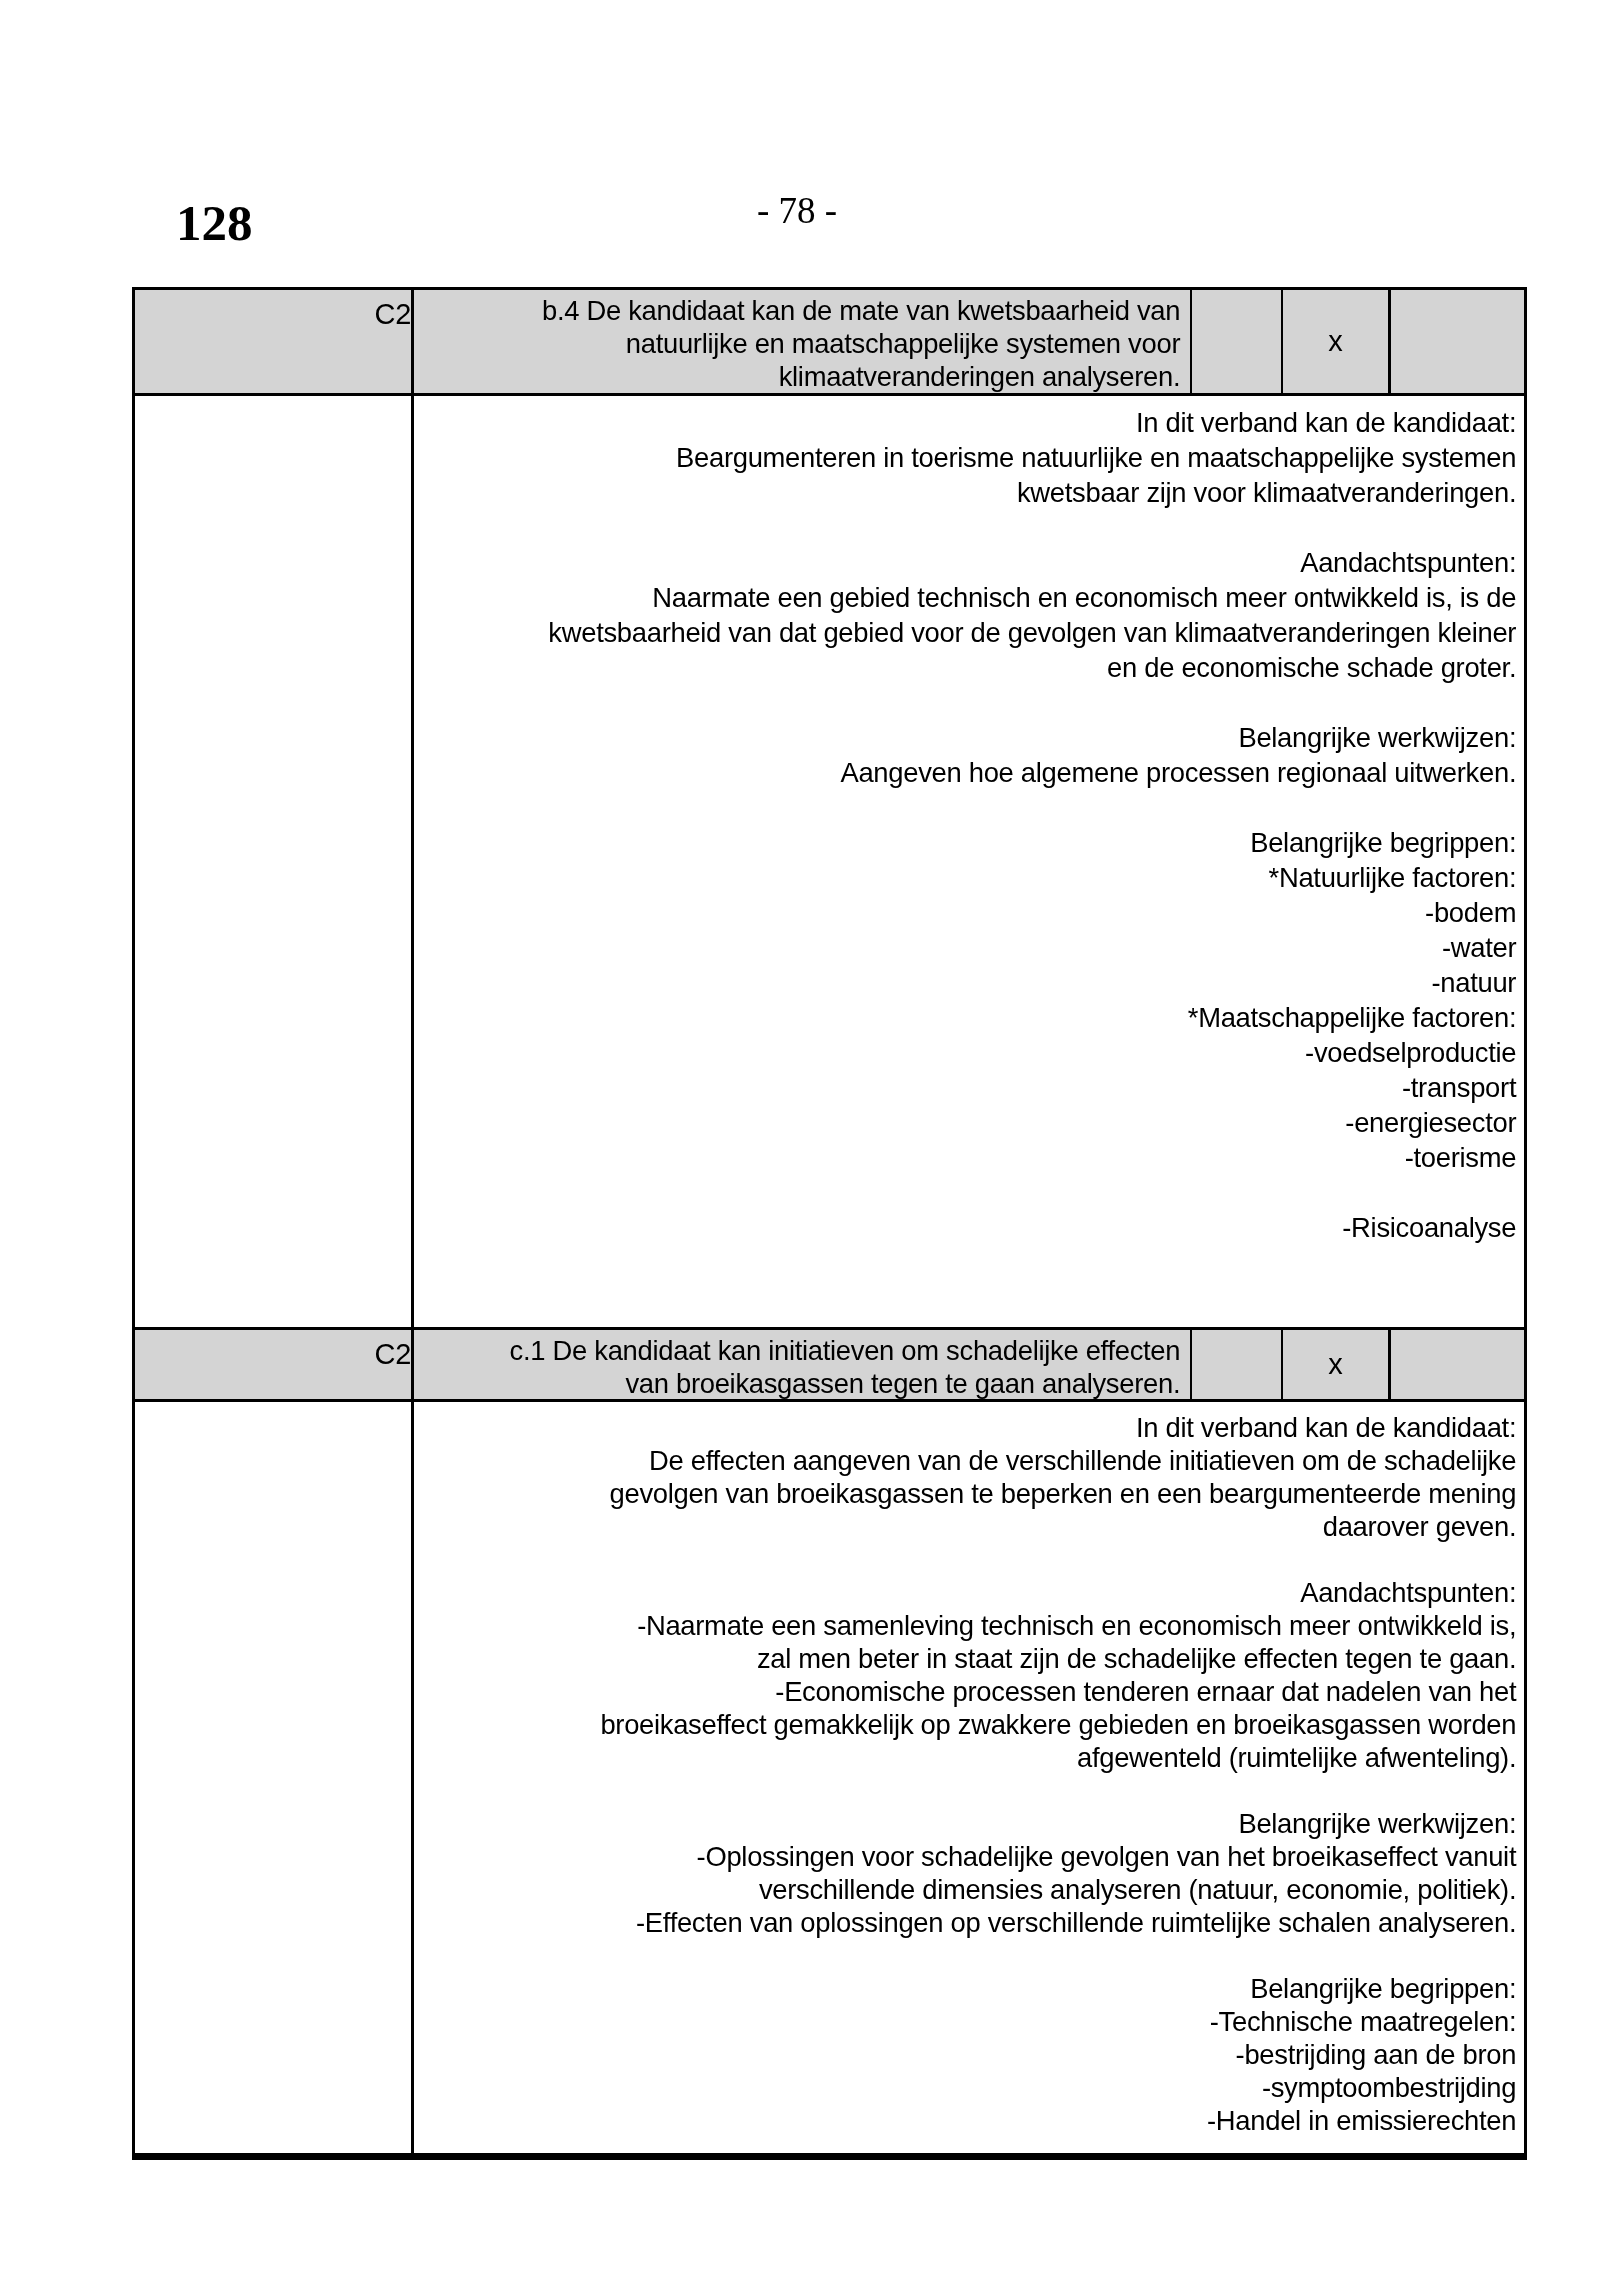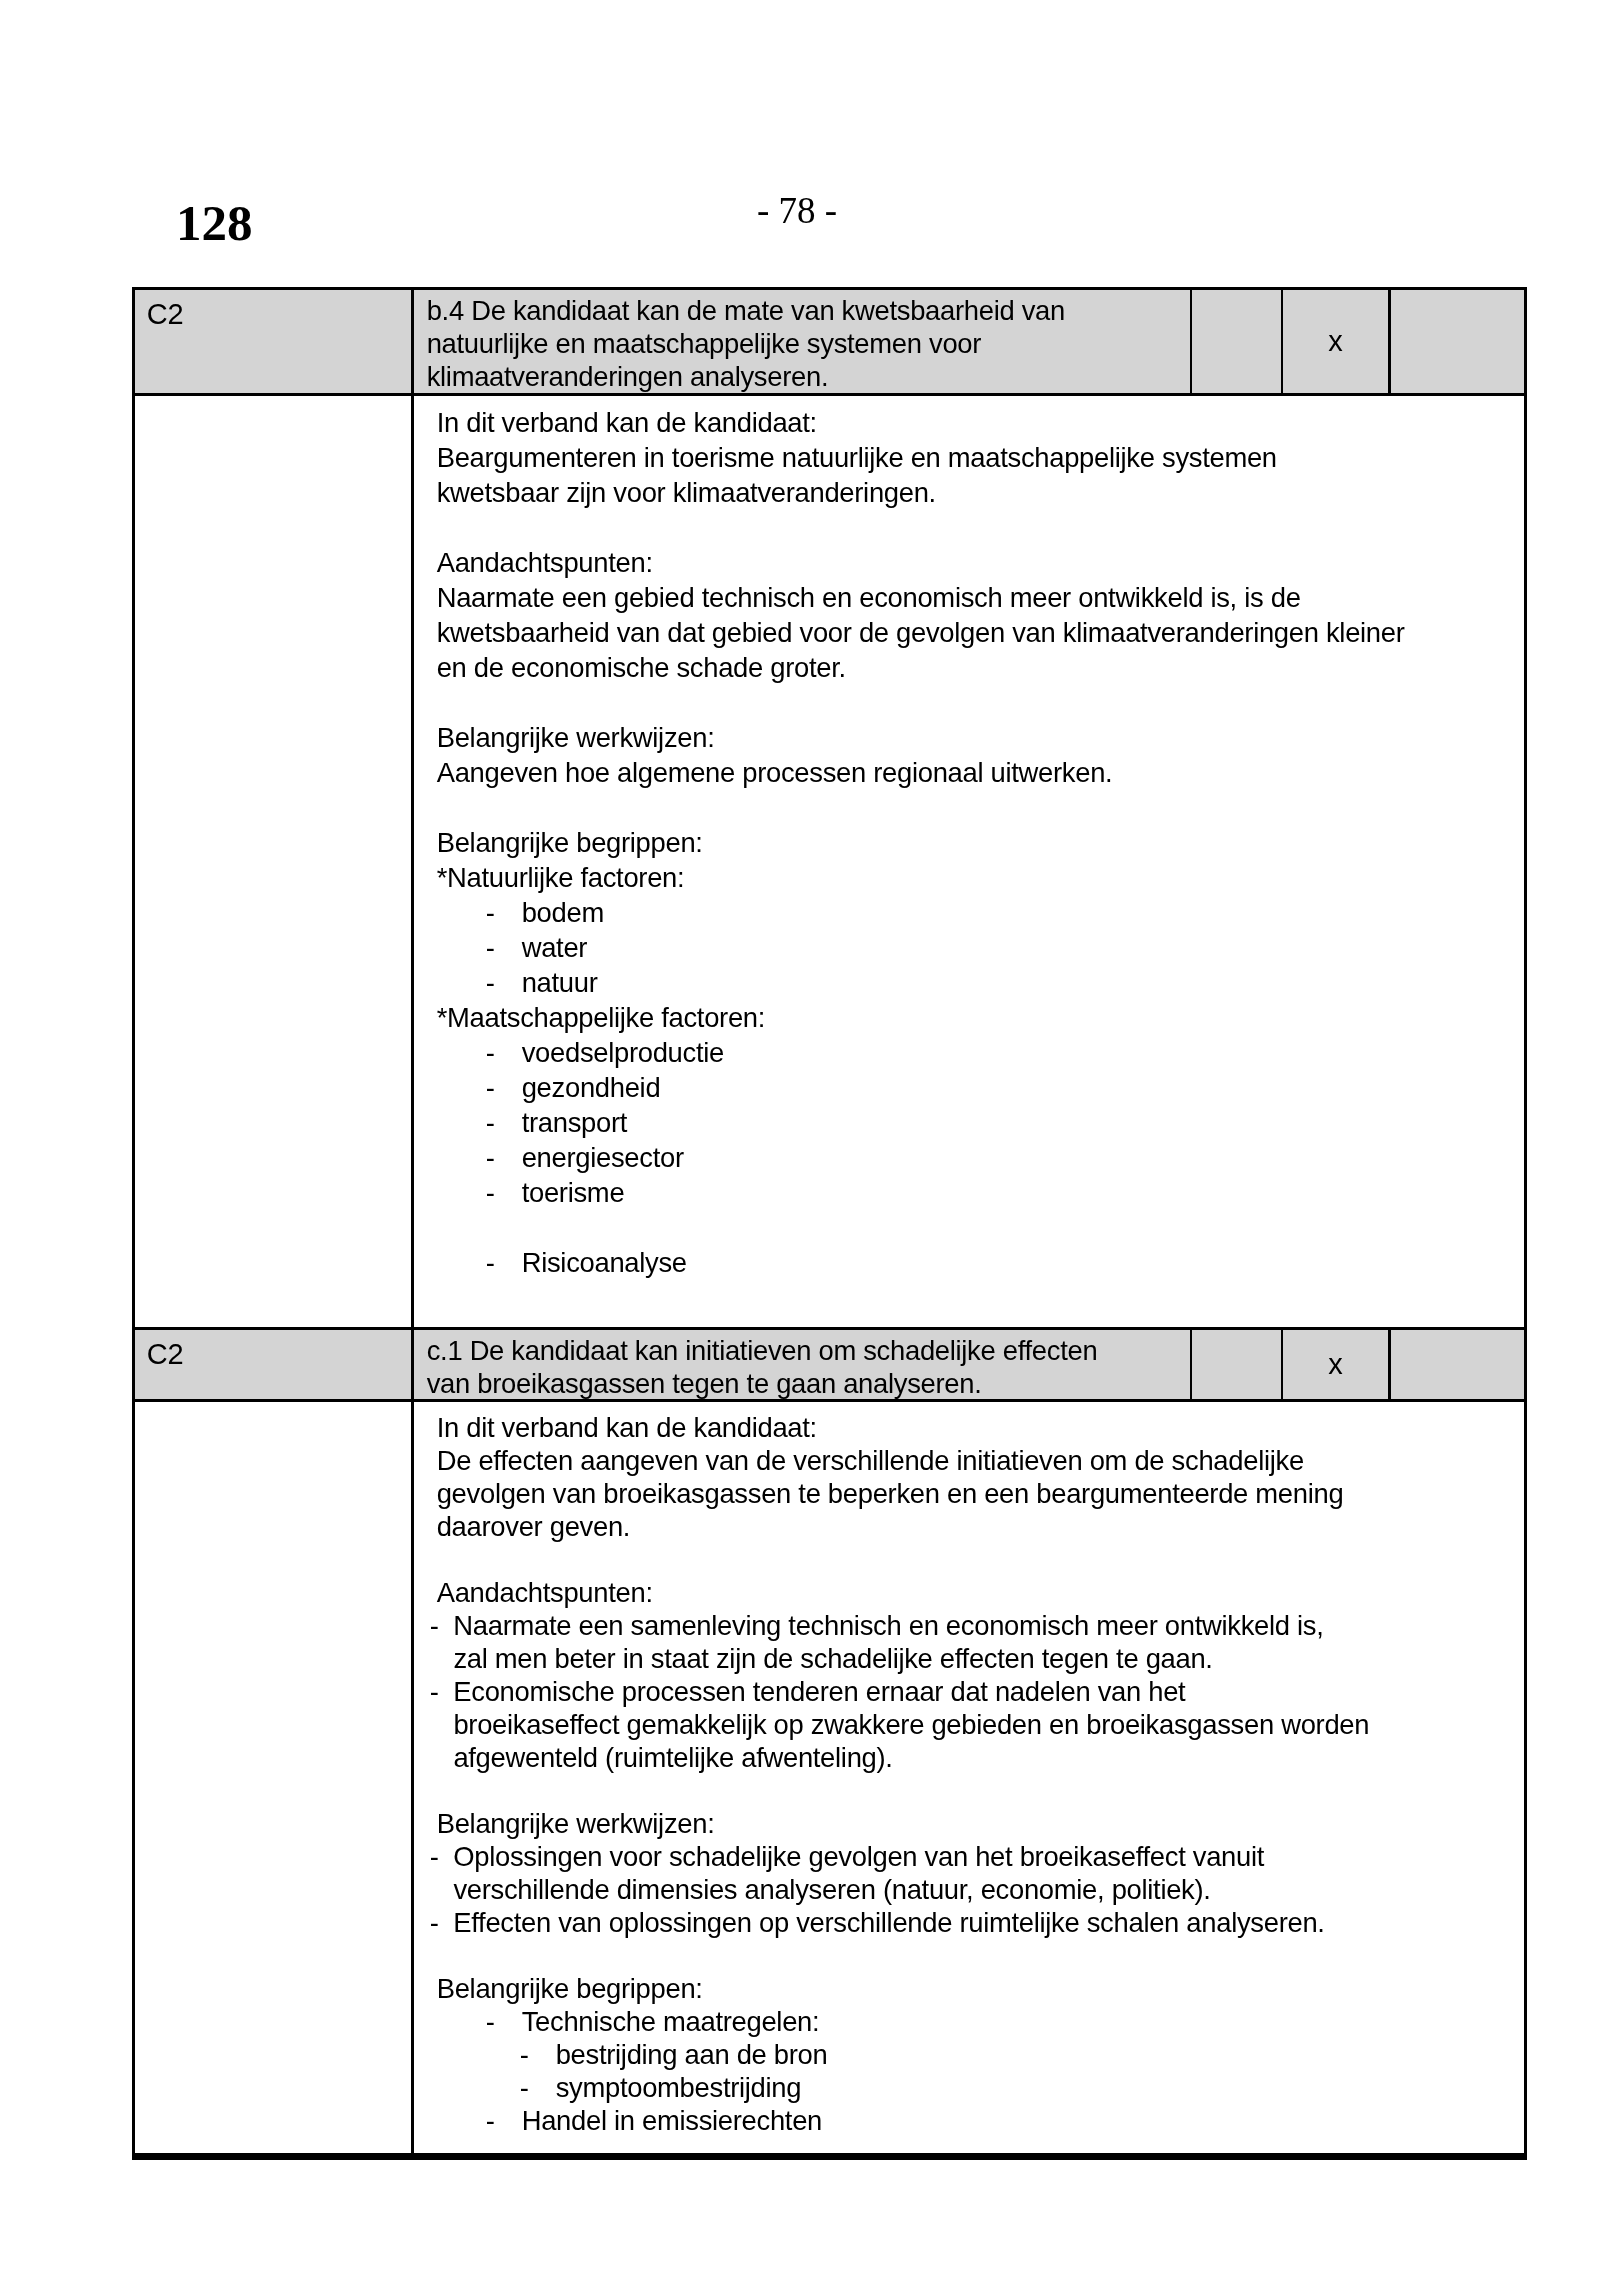--- a/index.html
+++ b/index.html
@@ -26,21 +26,21 @@
     font-family:"Liberation Serif", serif;
     font-size:37px;line-height:1;
   }
   .doc-table{
     position:absolute;left:132px;top:287px;width:1395px;
     border:3.9px solid var(--border);
     border-bottom-width:7.8px;
     box-sizing:border-box;
     background:var(--page-bg);
   }
-  .row{display:flex;border-bottom:3.9px solid var(--border);box-sizing:border-box;}
+  .row{display:flex;border-bottom:3.9px solid var(--border);box-sizing:border-box;text-align:right;}
   .row:last-child{border-bottom:none;}
   .row.header-row{background:var(--header-bg);}
   .row.hr0{height:106px;}
   .row.hr1{height:72px;}
   .row.br0{height:934px;}
   .row.br1{height:751px;}
   .cell{box-sizing:border-box;overflow:hidden;}
   .c-code{width:279px;border-right:3.9px solid var(--border);padding:7.8px 0 0 11.8px;
           font-size:29px;letter-spacing:-0.3px;}
   .c-desc{width:778px;border-right:2.9px solid var(--border);
@@ -107,21 +107,20 @@
             <div class="ln flush"><span class="txt">Aangeven hoe algemene processen regionaal uitwerken.</span></div>
           </div>
           <div class="block">
             <div class="ln flush"><span class="txt">Belangrijke begrippen:</span></div>
             <div class="ln flush"><span class="txt">*Natuurlijke factoren:</span></div>
             <div class="ln b1"><span class="dash">-</span><span class="txt">bodem</span></div>
             <div class="ln b1"><span class="dash">-</span><span class="txt">water</span></div>
             <div class="ln b1"><span class="dash">-</span><span class="txt">natuur</span></div>
             <div class="ln flush"><span class="txt">*Maatschappelijke factoren:</span></div>
             <div class="ln b1"><span class="dash">-</span><span class="txt">voedselproductie</span></div>
-            <div class="ln b1"><span class="dash">-</span><span class="txt">gezondheid</span></div>
             <div class="ln b1"><span class="dash">-</span><span class="txt">transport</span></div>
             <div class="ln b1"><span class="dash">-</span><span class="txt">energiesector</span></div>
             <div class="ln b1"><span class="dash">-</span><span class="txt">toerisme</span></div>
           </div>
           <div class="block">
             <div class="ln b1"><span class="dash">-</span><span class="txt">Risicoanalyse</span></div>
           </div>
         </div>
       </div>
       <div class="row header-row hr1">

